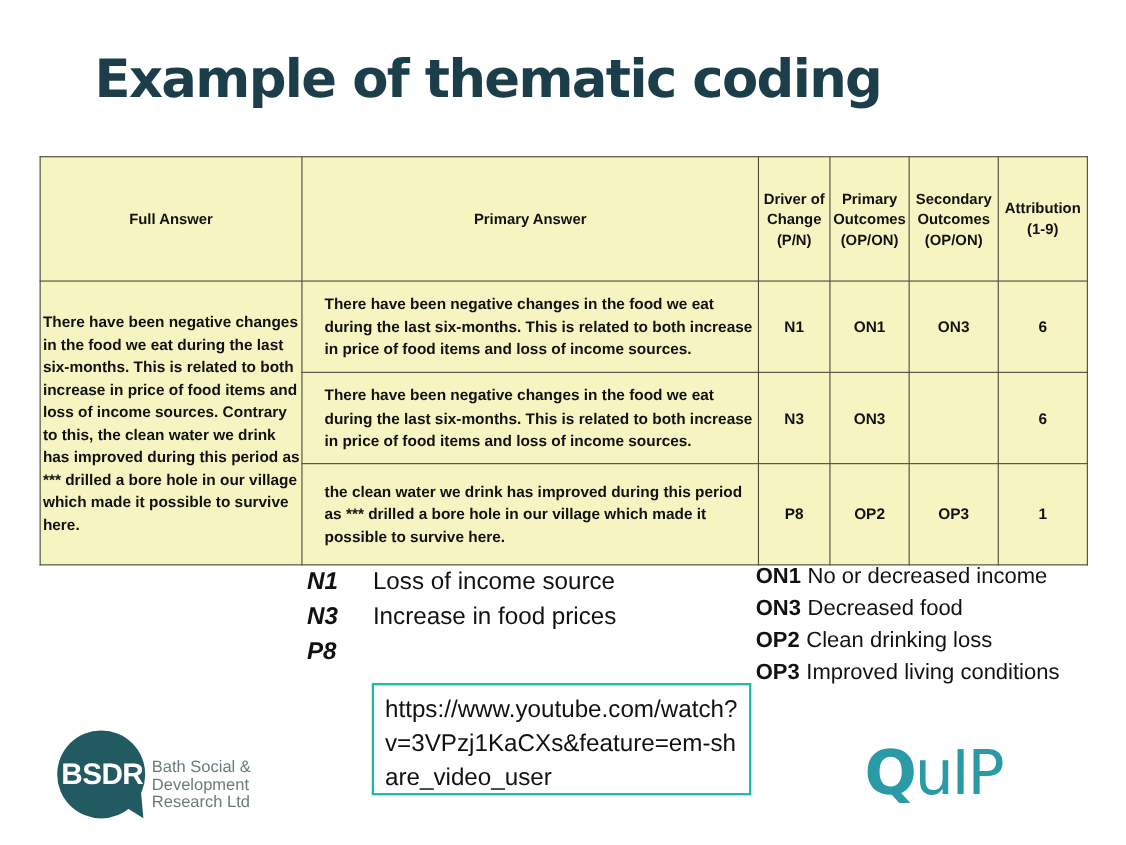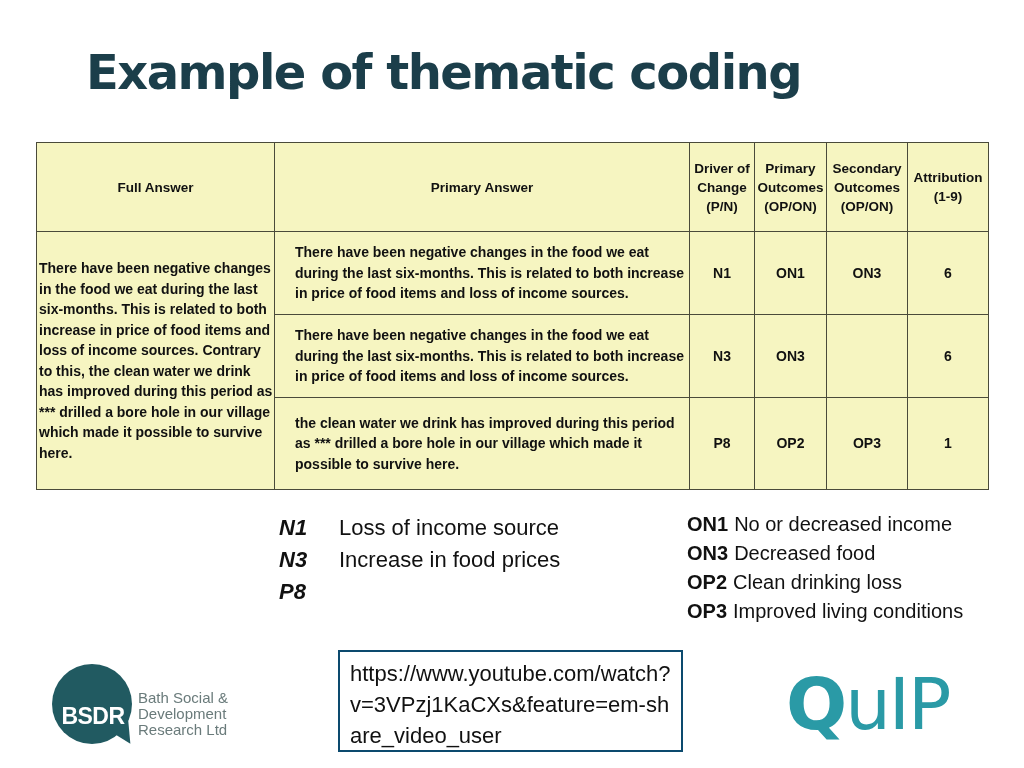--- a/index.html
+++ b/index.html
@@ -9,27 +9,27 @@
     table.coding td { border:1px solid #4a4a3a; padding:0; vertical-align:middle;font-weight:bold; }
     table.coding thead td { font-weight:bold; text-align:center; font-size:13.5px; line-height:19px; height:88px; }
     .full { text-align:left; padding-left:2px !important; font-size:14px; line-height:20.5px; }
     .broken { padding-left:20px !important; padding-right:4px !important; line-height:20.5px; }
     .code { text-align:center; }
     .legend-left { position:absolute; left:279px; top:512px; font-size:22px; line-height:32px; }
     .legend-left .row { display:flex; }
     .legend-left .k { width:60px; font-weight:bold; font-style:italic; }
     .legend-right { position:absolute; left:687px; top:510px; font-size:20px; line-height:29px; }
     .legend-right .k { font-weight:bold; margin-right:6px; }
-    .urlbox { position:absolute; left:338px; top:650px; width:345px; height:102px; border:2px solid #0c4a6e; box-sizing:border-box; padding:6px 0 0 10px; font-size:22px; line-height:31px; word-break:break-all; }
+    .urlbox { position:absolute; left:338px; top:621px; width:345px; height:102px; border:2px solid #14b8a6; box-sizing:border-box; padding:6px 0 0 10px; font-size:22px; line-height:31px; word-break:break-all; }
     .bsdr { position:absolute; left:52px; top:664px; }
     .bsdr-bubble { position:absolute; left:0; top:0; width:80px; height:80px; border-radius:50%; background:#215a61; }
     .bsdr-tail { position:absolute; left:58px; top:56px; width:0; height:0; border-left:14px solid transparent; border-right:12px solid transparent; border-top:26px solid #215a61; transform:rotate(-30deg); }
-    .bsdr-abbr { position:absolute; left:2px; top:25px; width:78px; text-align:center; color:#fff; font-weight:bold; font-size:23px; letter-spacing:-0.5px;margin-top:14px; }
+    .bsdr-abbr { position:absolute; left:2px; top:25px; width:78px; text-align:center; color:#fff; font-weight:bold; font-size:27px; letter-spacing:-0.5px; }
     .bsdr-name { position:absolute; left:86px; top:26px; width:130px; color:#6a7b7b; font-size:15px; line-height:16px; }
-    .quip { position:absolute; left:786px; top:668px; font-family:"DejaVu Sans", sans-serif; font-size:72px; line-height:72px; color:#2a9aa6; letter-spacing:-2px; }
+    .quip { position:absolute; left:786px; top:668px; font-family:"DejaVu Sans", sans-serif; font-size:56px; line-height:72px; color:#2a9aa6; letter-spacing:-2px; }
     .quip .q { font-weight:bold; }
   </style>
 </head>
 <body>
 
 <div class="title">Example of thematic coding</div>
 
 <table class="coding">
   <colgroup>
     <col style="width:238px">
@@ -38,21 +38,21 @@
       <col style="width:72px">
       <col style="width:81px">
       <col style="width:81px">
   </colgroup>
   <thead>
     <tr>
       <td>Full Answer</td>
       <td>Primary Answer</td>
       <td style="padding:0 2px">Driver of Change (P/N)</td>
       <td>Primary Outcomes (OP/ON)</td>
-      <td style="padding:0 3px">Secondary Outcomes (OP/ON)</td>
+      <td style="padding:12px 3px">Secondary Outcomes (OP/ON)</td>
       <td style="padding:0 2px">Attribution (1-9)</td>
     </tr>
   </thead>
   <tbody>
     <tr style="height:83px">
       <td class="full" rowspan="3">There have been negative changes in the food we eat during the last six-months. This is related to both increase in price of food items and loss of income sources. Contrary to this, the clean water we drink has improved during this period as *** drilled a bore hole in our village which made it possible to survive here.</td>
       <td class="broken">There have been negative changes in the food we eat during the last six-months. This is related to both increase in price of food items and loss of income sources.</td>
       <td class="code">N1</td>
       <td class="code">ON1</td>
       <td class="code">ON3</td>

